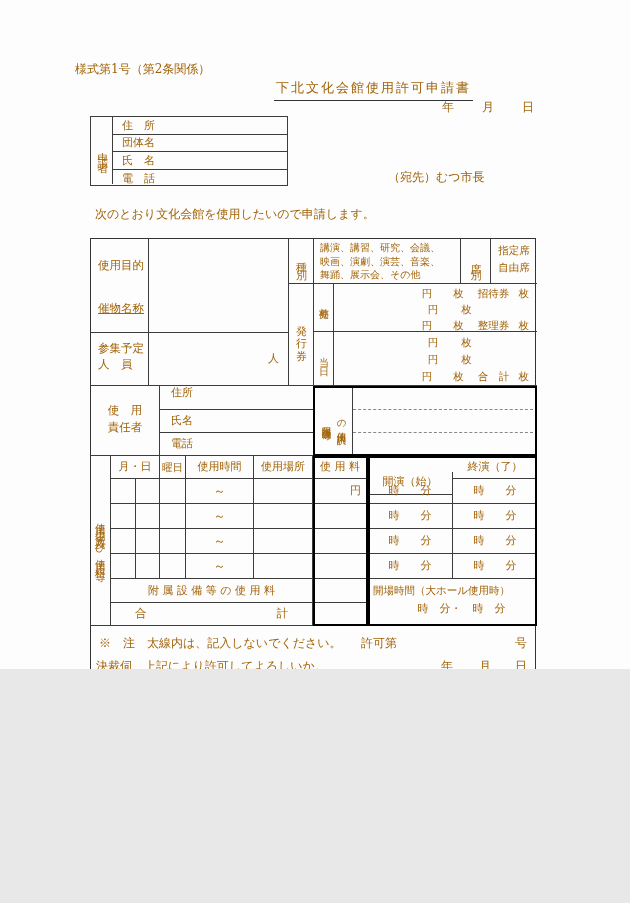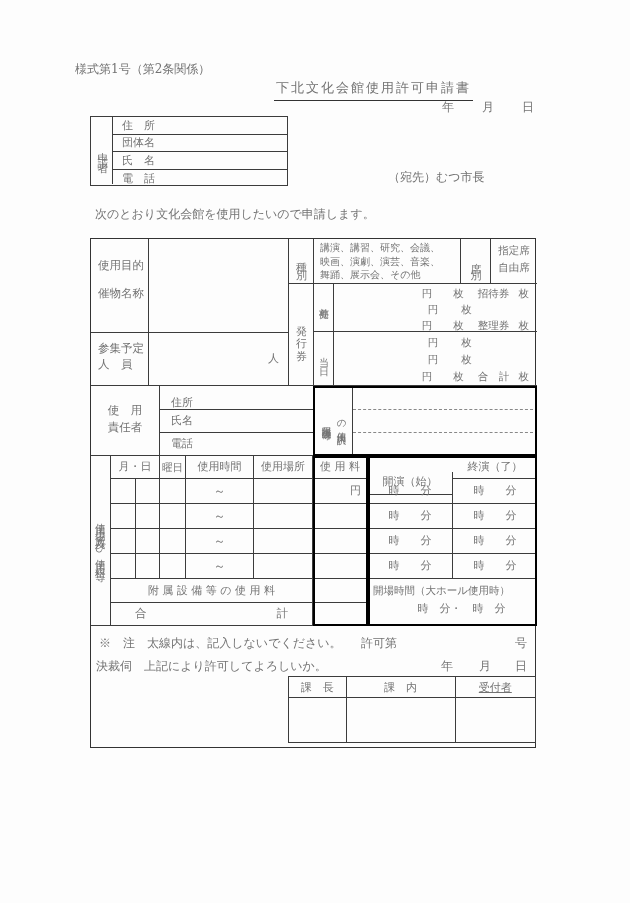--- a/index.html
+++ b/index.html
@@ -1,18 +1,18 @@
 <!DOCTYPE html>
 <html><head>
 <meta charset="utf-8">
 <style>
   html,body{margin:0;padding:0;background:#e8e8e8;}
   .sheet{
-    position:relative; width:630px; height:903px; background:#fdfdfd;
-    font-family:"DejaVu Serif","Liberation Serif",serif; color:#737373;
+    position:relative; width:630px; height:669px; background:#fdfdfd;
+    font-family:"DejaVu Serif","Liberation Serif",serif; color:#a16207;
     overflow:hidden;
   }
   .abs{position:absolute;}
   
   .c{position:absolute; box-sizing:border-box;
      border-right:1px solid #3c3c3c; border-bottom:1px solid #3c3c3c;
      font-size:11px; line-height:1.2;}
   .c.nr{border-right:none;}
   .cc{display:flex; align-items:center; justify-content:center;}
   .vt{writing-mode:vertical-rl; text-orientation:upright;}
@@ -76,21 +76,21 @@
     </div>
   </div>
 
   <div class="abs ftxt" style="left:388px; top:169px;">（宛先）むつ市長</div>
   <div class="abs ftxt" style="left:95px; top:206px;">次のとおり文化会館を使用したいので申請します。</div>
 
   <div class="tbl">
 
     <div class="c" style="left:0; top:0; width:58px; height:94px; padding:20px 0 0 7px; font-size:11.5px;">
       <div>使用目的</div>
-      <div style="margin-top:14px;">催物名称</div>
+      <div style="margin-top:29px;text-decoration:underline;">催物名称</div>
     </div>
     <div class="c" style="left:58px; top:0; width:140px; height:94px;"></div>
     <div class="c" style="left:0; top:94px; width:58px; height:53px; padding:9px 0 0 7px; font-size:11.5px;">
       <div>参集予定</div>
       <div style="margin-top:2px;">人　員</div>
     </div>
     <div class="c" style="left:58px; top:94px; width:140px; height:53px; display:flex; align-items:center; justify-content:flex-end; padding-right:9px;">
       <span>人</span>
     </div>
 
@@ -149,21 +149,21 @@
           <span class="tm">枚</span>
           <span class="tx">合　計</span>
           <span class="txm">枚</span>
         </div>
     </div>
 
     <div class="c" style="left:0; top:147px; width:69px; height:70px; text-align:center; padding-top:18px; font-size:11.5px;">
       <div>使　用</div>
       <div style="margin-top:3px;">責任者</div>
     </div>
-    <div class="c nr" style="left:69px; top:147px; width:153px; height:24px; display:flex; align-items:flex-end; padding-left:11px;">
+    <div class="c nr" style="left:69px; top:147px; width:153px; height:24px; display:flex; align-items:flex-start; padding-left:11px;">
         <span>住所</span>
       </div>
     <div class="c nr" style="left:69px; top:171px; width:153px; height:23px; display:flex; align-items:center; padding-left:11px;">
         <span>氏名</span>
       </div>
     <div class="c nr" style="left:69px; top:194px; width:153px; height:23px; display:flex; align-items:center; padding-left:11px;">
         <span>電話</span>
       </div>
 
     <div class="abs" style="left:222px; top:147px; width:224px; height:70px; box-sizing:border-box; border:2px solid #000;">

